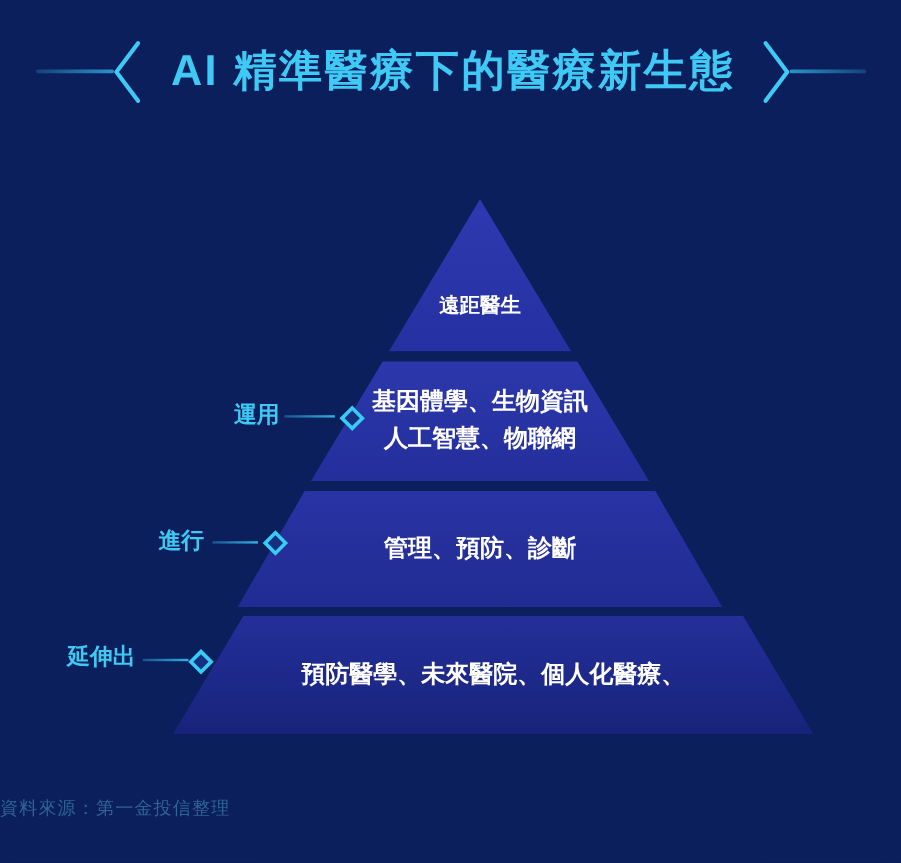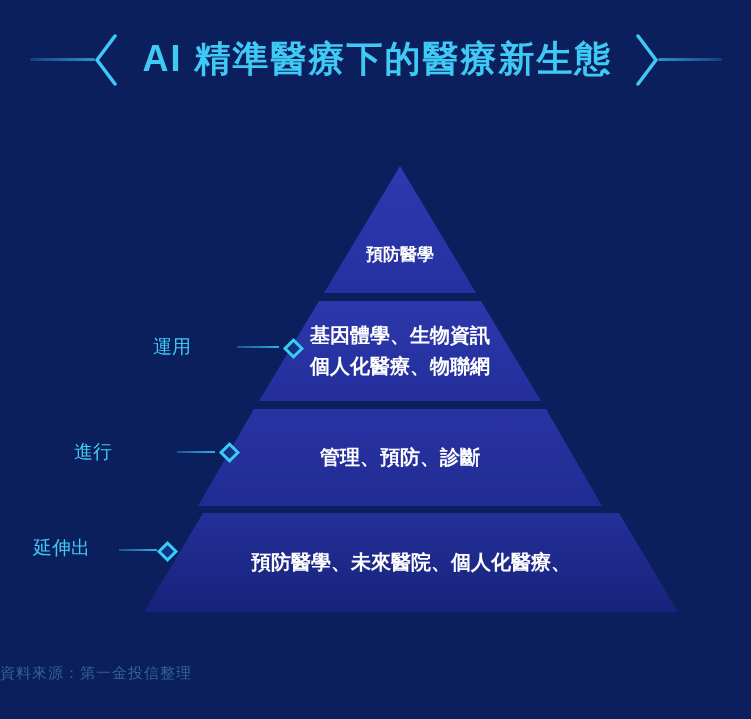--- a/index.html
+++ b/index.html
@@ -48,33 +48,33 @@
   }
   .level4{
     left:144px;top:513px;width:534px;height:99px;
     clip-path:polygon(59px 0,475px 0,100% 100%,0 100%);
     background:linear-gradient(180deg,#242F9A 0%,#17237A 100%);
   }
   .level2 .line-txt,.level3 .line-txt,.level4 .line-txt{font-size:20px;line-height:31px;}
 
   
   .callout-label{
-    position:absolute;width:80px;text-align:left;
-    color:#3FC9F2;font-size:19px;font-weight:normal;line-height:24px;white-space:nowrap;
+    position:absolute;width:80px;text-align:right;
+    color:#3FC9F2;font-size:19px;font-weight:bold;line-height:24px;white-space:nowrap;
   }
   .connector{position:absolute;height:2px;background:linear-gradient(90deg,#1B5390 0%,#2FB0E0 100%);}
   .diamond{
     position:absolute;width:9px;height:9px;
     border:3px solid #38CBF4;background:#16307F;
     transform:rotate(45deg);
   }
   .lbl2{left:153px;top:335px;}
   .con2{left:237px;top:346px;width:42px;}
   .dia2{left:286px;top:341px;}
-  .lbl3{left:74px;top:440px;}
+  .lbl3{left:90px;top:440px;}
   .con3{left:177px;top:451px;width:38px;}
   .dia3{left:222px;top:445px;}
   .lbl4{left:33px;top:536px;}
   .con4{left:119px;top:549px;width:38px;}
   .dia4{left:160px;top:544px;}
 
   
   .source{
     position:absolute;left:0;top:664px;width:751px;text-align:left;
     color:#2E6496;font-size:15px;letter-spacing:1px;
@@ -89,26 +89,26 @@
   <svg class="bracket left" viewBox="0 0 22 52">
     <polyline points="20,2 2,26 20,50" fill="none" stroke="#3FC9F5" stroke-width="3.5" stroke-linecap="round" stroke-linejoin="round"></polyline>
   </svg>
   <h1 class="page-title">AI 精準醫療下的醫療新生態</h1>
   <svg class="bracket right" viewBox="0 0 22 52">
     <polyline points="2,2 20,26 2,50" fill="none" stroke="#3FC9F5" stroke-width="3.5" stroke-linecap="round" stroke-linejoin="round"></polyline>
   </svg>
   <div class="h-line right"></div>
 
   <div class="level level1">
-    <span class="line-txt">預防醫學</span>
+    <span class="line-txt">遠距醫生</span>
   </div>
 
   <div class="level level2">
     <span class="line-txt">基因體學、生物資訊</span>
-    <span class="line-txt">個人化醫療、物聯網</span>
+    <span class="line-txt">人工智慧、物聯網</span>
   </div>
 
   <div class="level level3">
     <span class="line-txt">管理、預防、診斷</span>
   </div>
 
   <div class="level level4">
     <span class="line-txt">預防醫學、未來醫院、個人化醫療、</span>
   </div>
 

